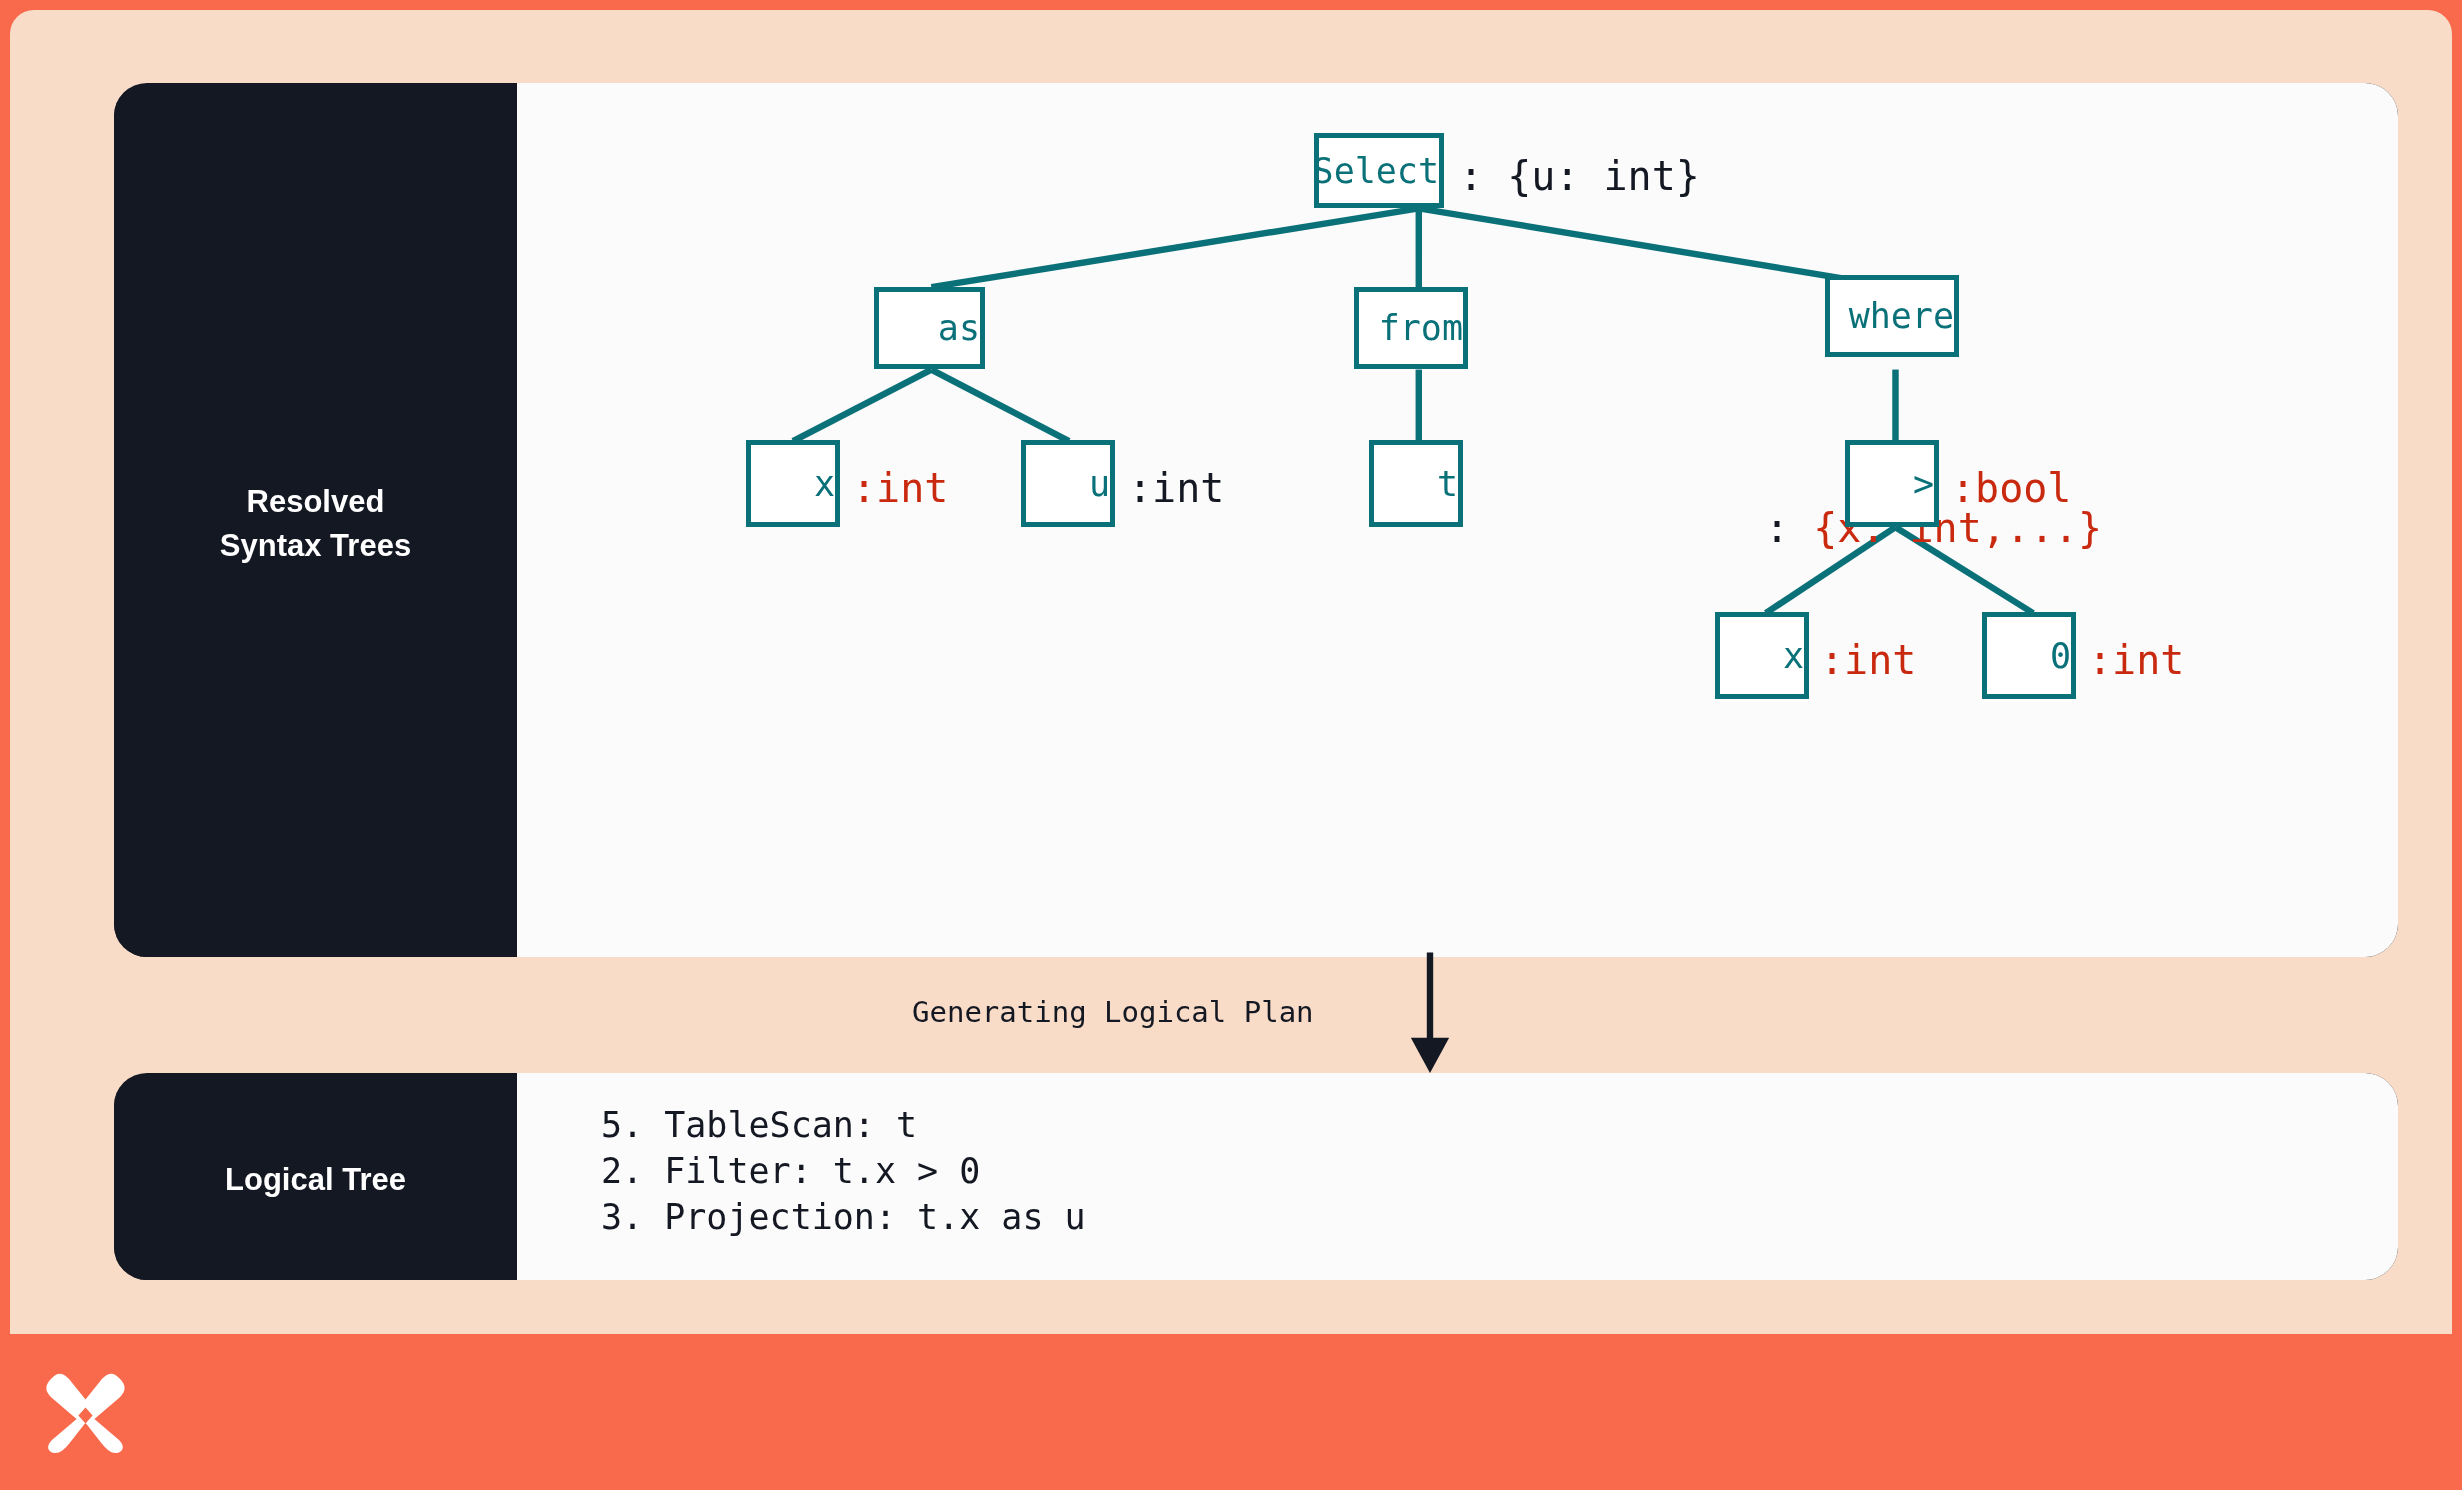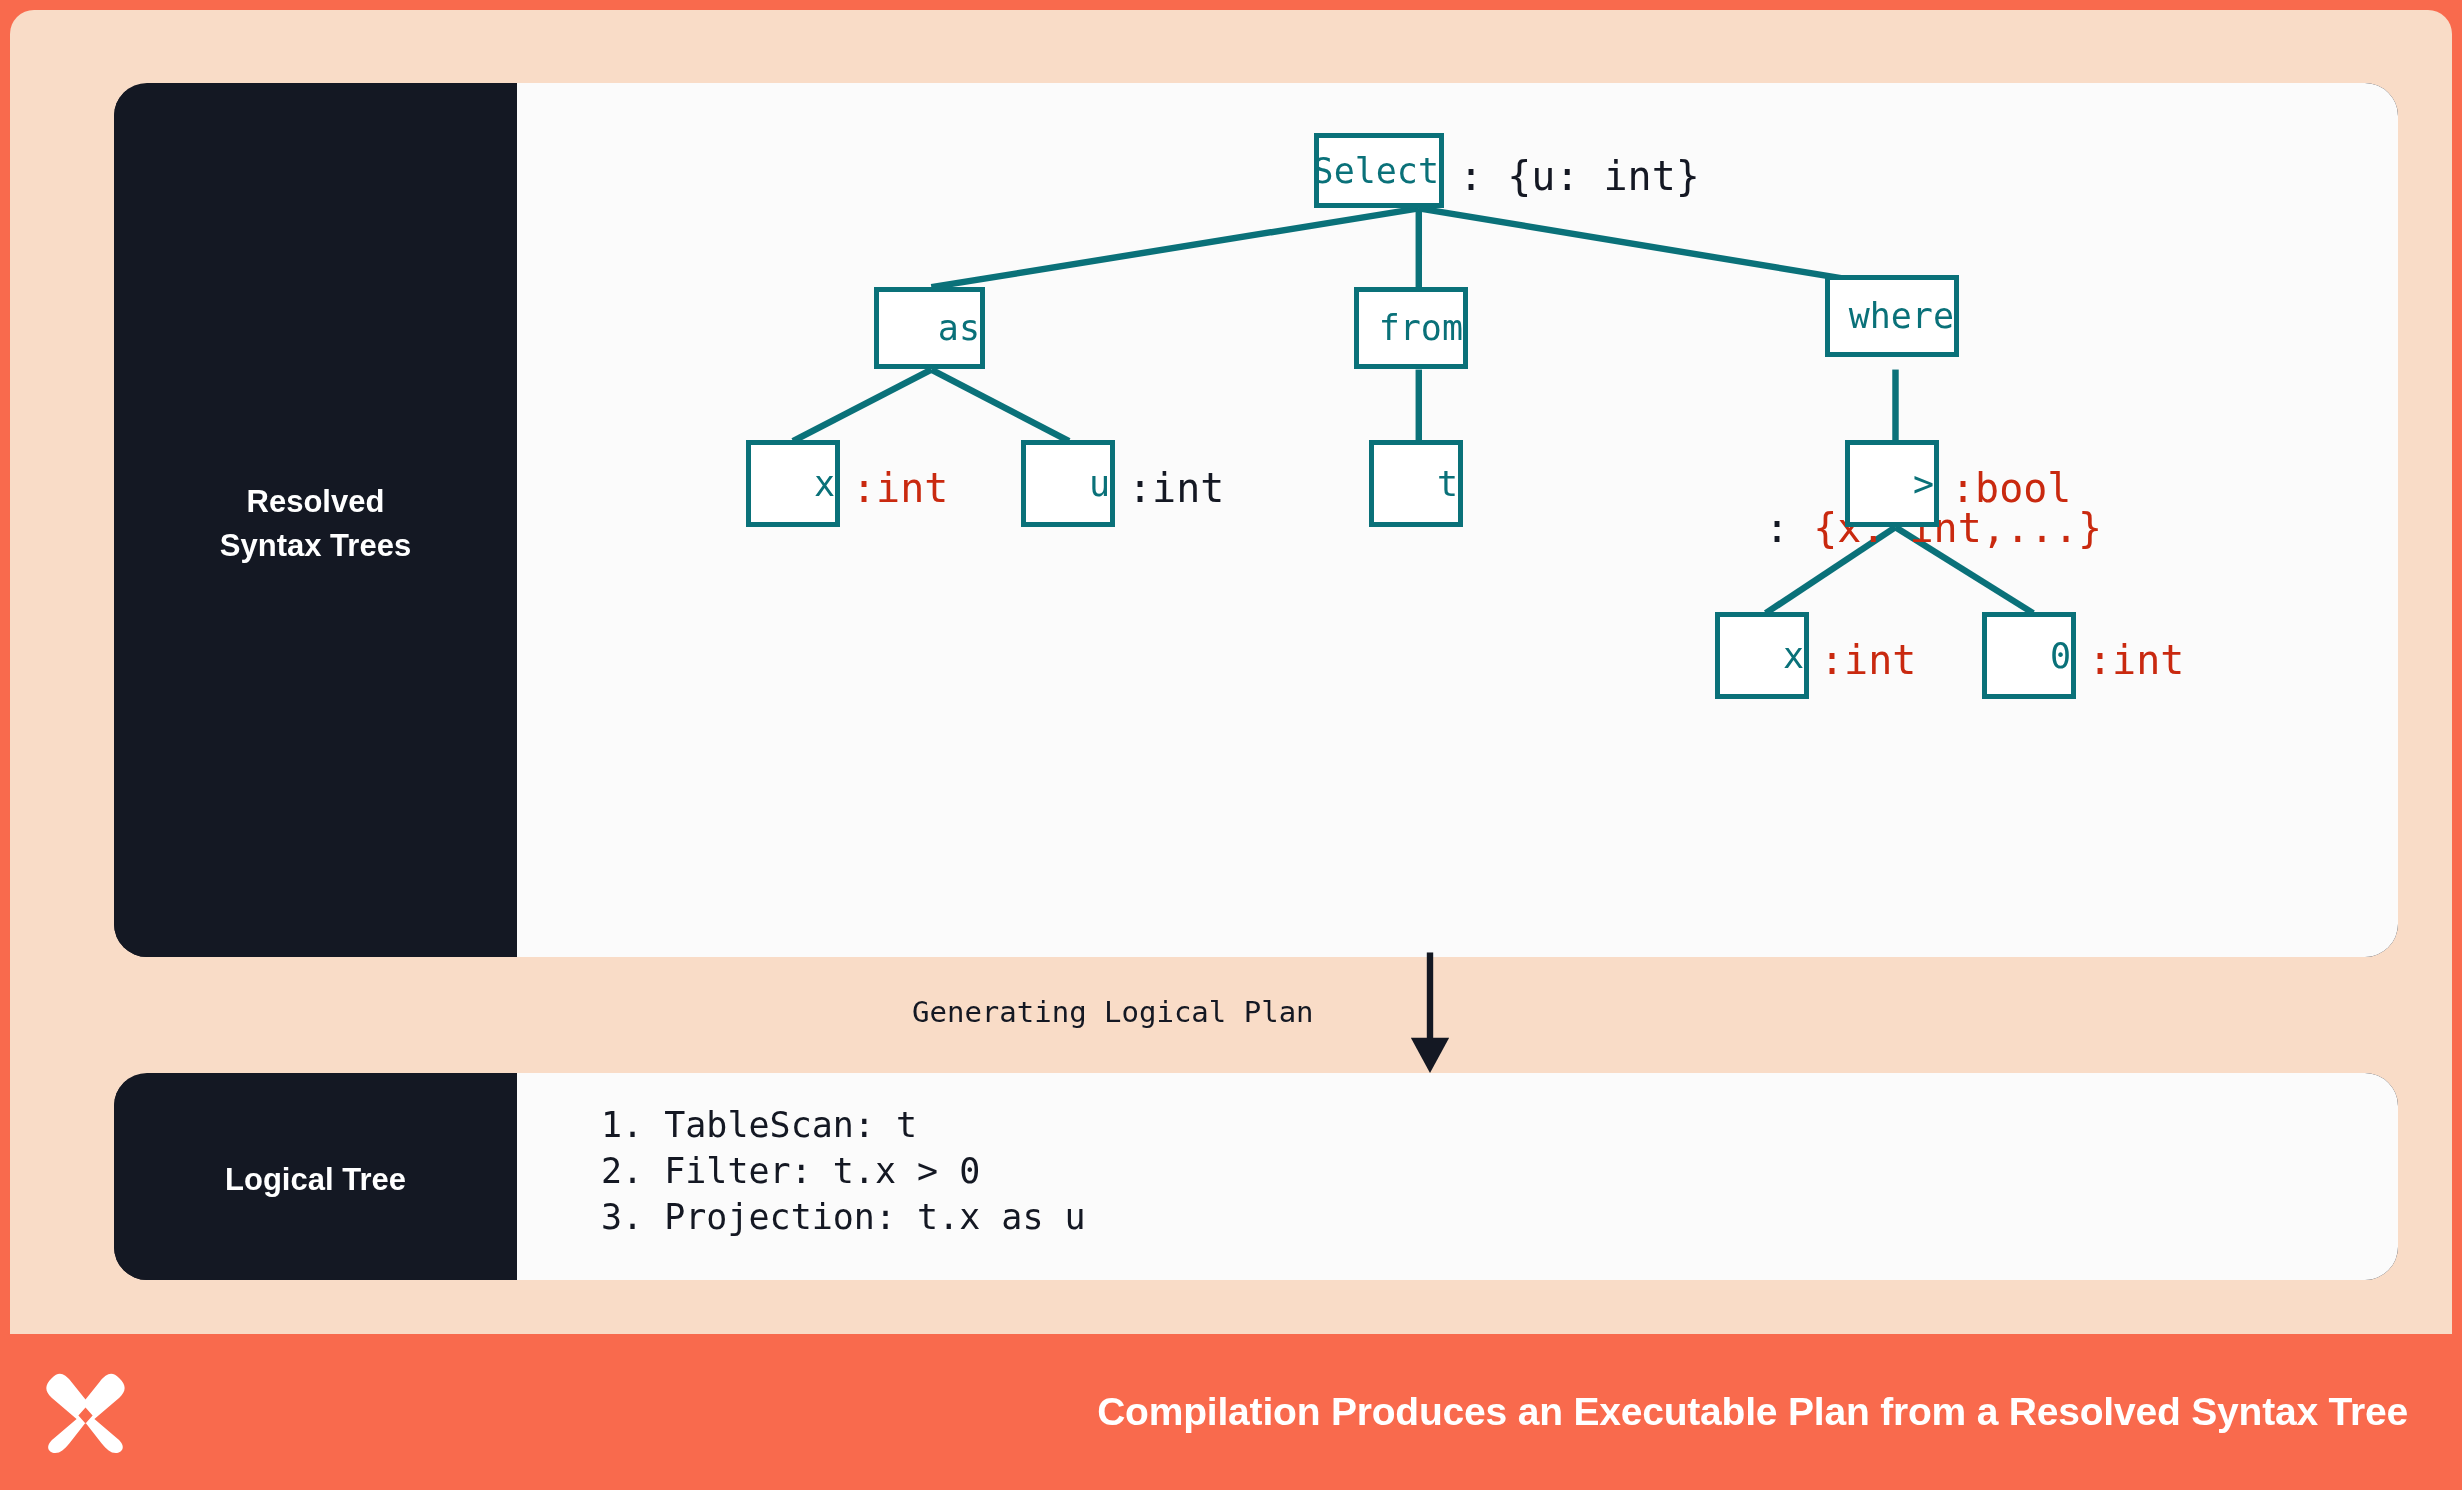--- a/index.html
+++ b/index.html
@@ -242,31 +242,30 @@
     <svg class="flow-arrow" style="left:1398px; top:942px; width:44px; height:123px;" viewBox="0 0 62 172">
       <line x1="31" y1="0" x2="31" y2="138" stroke="#141823" stroke-width="9"></line>
       <polygon points="4,120 58,120 31,170" fill="#141823"></polygon>
     </svg>
 
     <div class="card" id="plan-card">
       <div class="card-rail">
         <div>Logical Tree</div>
       </div>
       <div class="card-body">
-        <div class="plan-line">1. TableScan: t</div>
+        <div class="plan-line">5. TableScan: t</div>
         <div class="plan-line">2. Filter: t.x &gt; 0</div>
         <div class="plan-line">3. Projection: t.x as u</div>
       </div>
     </div>
 
   </div>
 
   <div class="footer">
     <svg class="footer-logo" viewBox="0 0 100 100">
       <path fill="#ffffff" d="M12 12 C4 20 4 26 12 34 L40 58 L14 80 C4 88 8 96 16 96
                C22 96 26 92 32 85 L50 62 L68 85 C74 92 78 96 84 96 C92 96 96 88 86 80
                L60 58 L88 34 C96 26 96 20 88 12 C80 4 74 6 66 16 L50 36 L34 16
                C26 6 20 4 12 12 Z M50 45 L58 54 L50 63 L42 54 Z"></path>
     </svg>
-    <div class="footer-title">Compilation Produces an Executable Plan from a Resolved Syntax Tree</div>
   </div>
 </div>
 
 
 </body></html>

